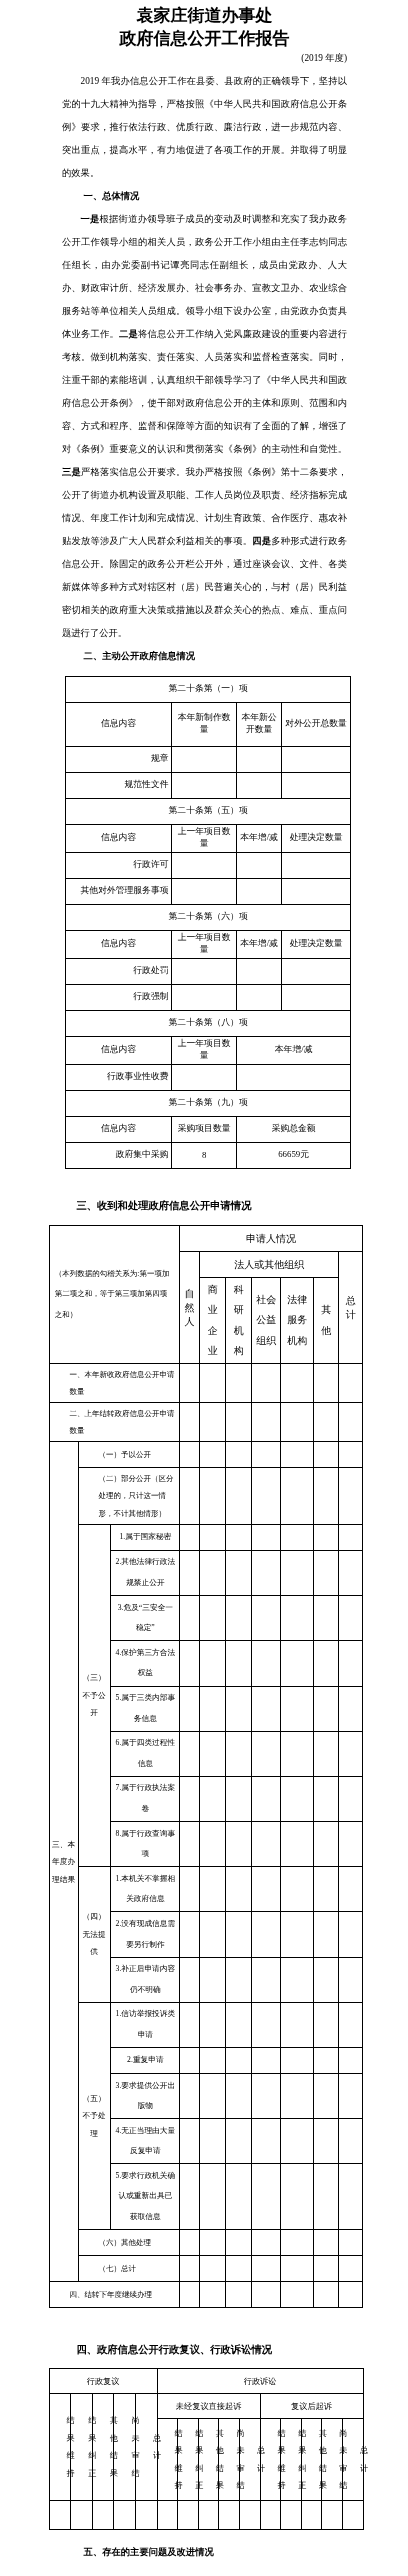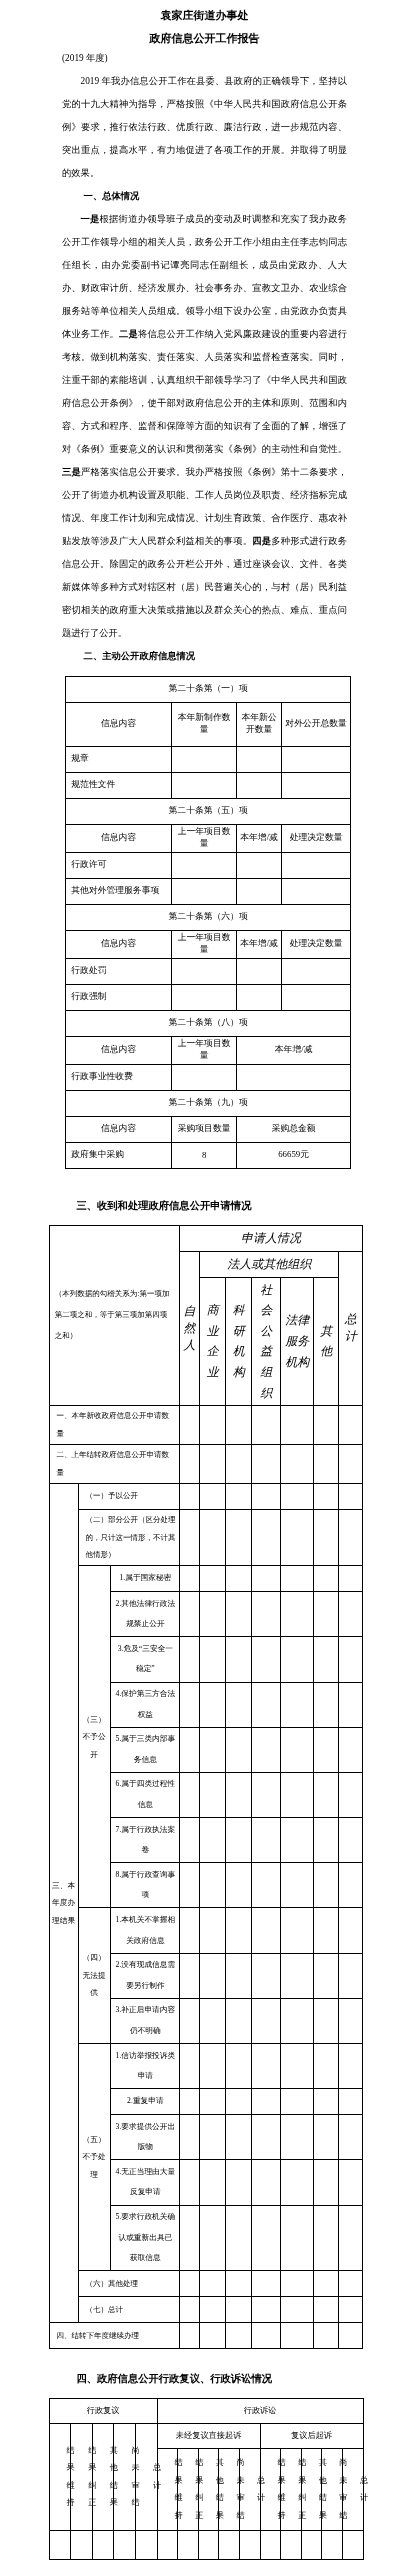--- a/index.html
+++ b/index.html
@@ -1,53 +1,53 @@
 <!DOCTYPE html>
 <html style="font-size:8.2px"><head>
 <meta charset="utf-8">
 <style>
   * { margin:0; padding:0; box-sizing:border-box; }
   body { background:#ffffff; color:#000; font-family:"Liberation Serif","DejaVu Serif",serif; }
   .page { width:409px; background:#fff; padding:4.1px 0 6.2px; }
   .tx { padding:0 62px; }
-  .doc-title { text-align:center; font-size:11px; font-weight:bold; line-height:23px; }
-  .doc-sub { text-align:left; font-size:9.3px; line-height:17.5px; margin-bottom:2.1px; }
+  .doc-title { text-align:center; font-size:17px; font-weight:bold; line-height:23px; }
+  .doc-sub { text-align:right; font-size:9.3px; line-height:17.5px; margin-bottom:2.1px; }
   p.body { font-size:9.3px; line-height:23px; text-align:justify; text-indent:18.5px; }
   .bd { font-weight:bold; }
   .hd { font-size:9.3px; line-height:23px; padding-left:21.6px;font-weight:bold; }
   .hd.b { font-weight:bold; }
   .hd.big { font-size:10.3px; font-weight:bold; font-family:"Liberation Sans","DejaVu Sans",sans-serif; padding-left:14.4px; line-height:24px; }
   table { border-collapse:collapse; table-layout:fixed; }
   td { border:1px solid #000; font-size:8.8px; text-align:center; vertical-align:middle;
        word-break:break-all; padding:1.5px 2.6px; }
   
   .t1 { width:285px; margin:8.2px 0 0 3.1px; }
   .t1 td { height:26px; }
   .t1 tr.bh1 td { height:44px; }
-  .t1 td.lbl { text-align:left; padding-left:5.2px; }
+  .t1 td.lbl { text-align:right; padding-left:5.2px; }
   
   .t3 { width:312px; margin:7.2px 0 0 -13.4px; }
   .t3 td { height:26px; font-size:7.7px; }
   .t3 tr.tall td { height:44px; }
   .t3 td.note { font-size:7.5px; text-align:left; line-height:20.6px; padding:2.1px 5.2px; }
-  .t3 td.hcell { font-size:12px;font-style:italic; }
-  .t3 td.rowlbl { text-align:left; font-size:7.5px; padding-left:7px; line-height:17.5px; }
+  .t3 td.hcell { font-size:10px; }
+  .t3 td.rowlbl { text-align:left; font-size:7.5px; padding-left:20px; line-height:17.5px; }
   .t3 td.item { text-align:center; font-size:7.7px; padding-left:4.1px; line-height:20.6px; }
   .t3 td.gcell { font-size:7.7px; line-height:17.5px; padding:1px; }
   .t3 tr.subhead td { height:66px; line-height:20.6px; }
   
   .t4 { width:314px; margin:6.2px 0 0 -13.4px; }
   .t4 td { font-size:8.2px; }
   .t4 tr.band td { height:25px; }
   .t4 tr.bands2 td { height:25px; }
   .t4 td.vh { line-height:17.5px; padding:1px 17px; }
   .t4 tr.vhrow td { height:82px; }
   .t4 tr.datarow td { height:29px; }
   .gap-h3 { margin-top:25px; }
-  .gap-h4 { margin-top:18px; }
+  .gap-h4 { margin-top:30px; }
   .gap-h5 { margin-top:10.3px; }
 </style>
 </head>
 <body>
 
 <div class="page">
   <div class="tx">
 
     <div class="doc-title">袁家庄街道办事处</div>
     <div class="doc-title">政府信息公开工作报告</div>

